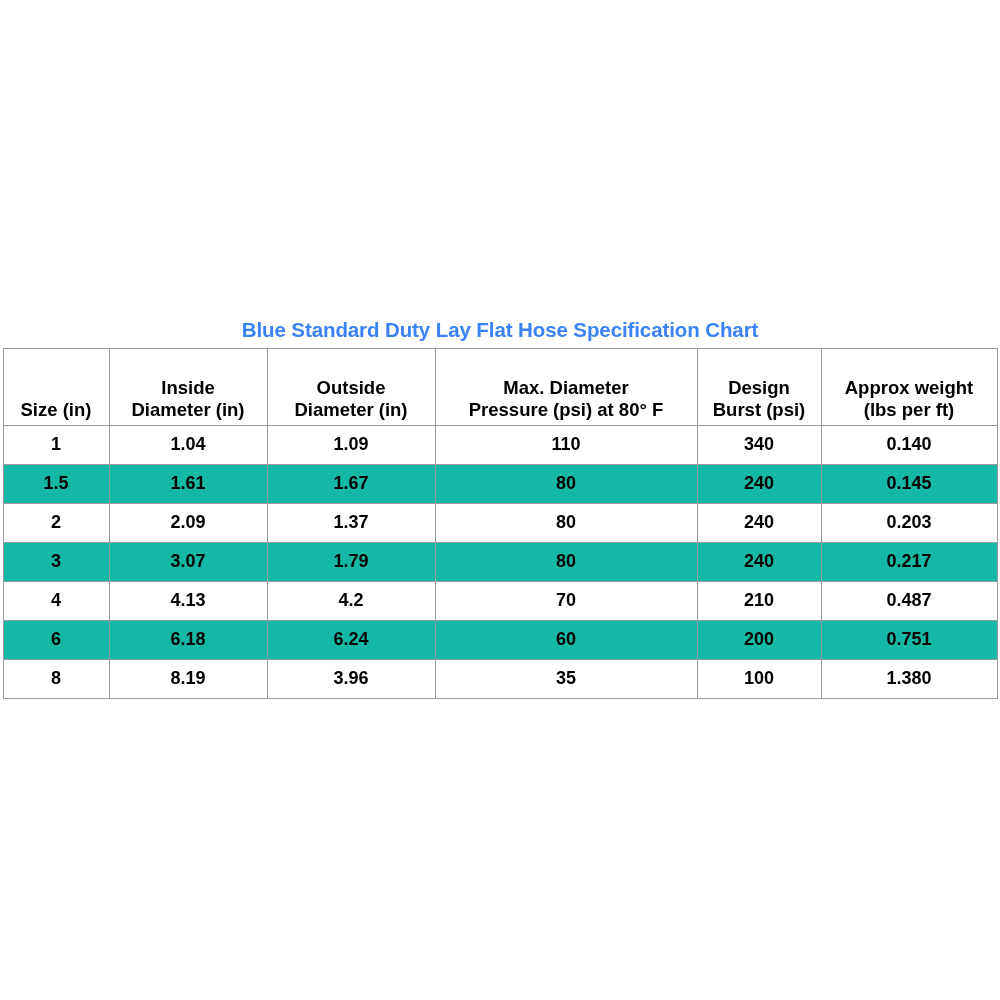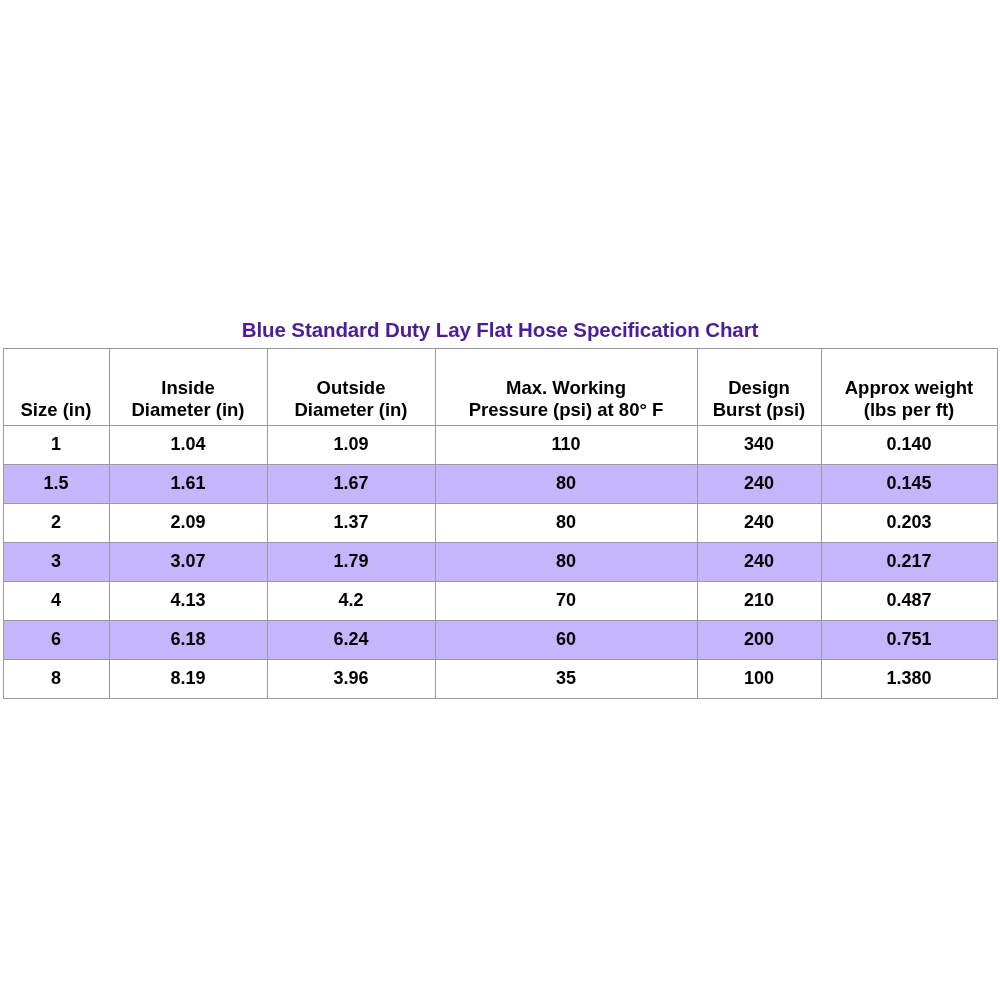--- a/index.html
+++ b/index.html
@@ -25,21 +25,21 @@
     left: 0;
     top: 318px;
     width: 1000px;
   }
   .chart-title {
     text-align: center;
     font-size: 20.5px;
     font-weight: bold;
     letter-spacing: -0.1px;
     margin: 0 0 6px 0;
-    color: #4c1d95;
+    color: #3b82f6;
   }
   table.spec {
     border-collapse: collapse;
     width: 994px;
     margin: 0 auto;
     table-layout: fixed;
     background: #ffffff;
   }
   table.spec th,
   table.spec td {
@@ -55,21 +55,21 @@
   table.spec thead th {
     height: 70px;
     font-size: 18.5px;
     padding: 3px 8px;
     vertical-align: middle;
   }
   table.spec tbody td {
     height: 34px;
   }
   tr.shaded td {
-    background: #c4b5fd;
+    background: #14b8a6;
   }
   tr.plain td {
     background: #ffffff;
   }
   
   col.c0 { width: 106px; }
   col.c1 { width: 158px; }
   col.c2 { width: 168px; }
   col.c3 { width: 262px; }
   col.c4 { width: 124px; }
@@ -115,21 +115,21 @@
             </span>
           </th>
           <th>
             <span class="hdr-stack">
               <span class="hdr-line">Outside</span>
               <span class="hdr-line">Diameter (in)</span>
             </span>
           </th>
           <th>
             <span class="hdr-stack">
-              <span class="hdr-line">Max. Working</span>
+              <span class="hdr-line">Max. Diameter</span>
               <span class="hdr-line">Pressure (psi) at 80° F</span>
             </span>
           </th>
           <th>
             <span class="hdr-stack">
               <span class="hdr-line">Design</span>
               <span class="hdr-line">Burst (psi)</span>
             </span>
           </th>
           <th>

